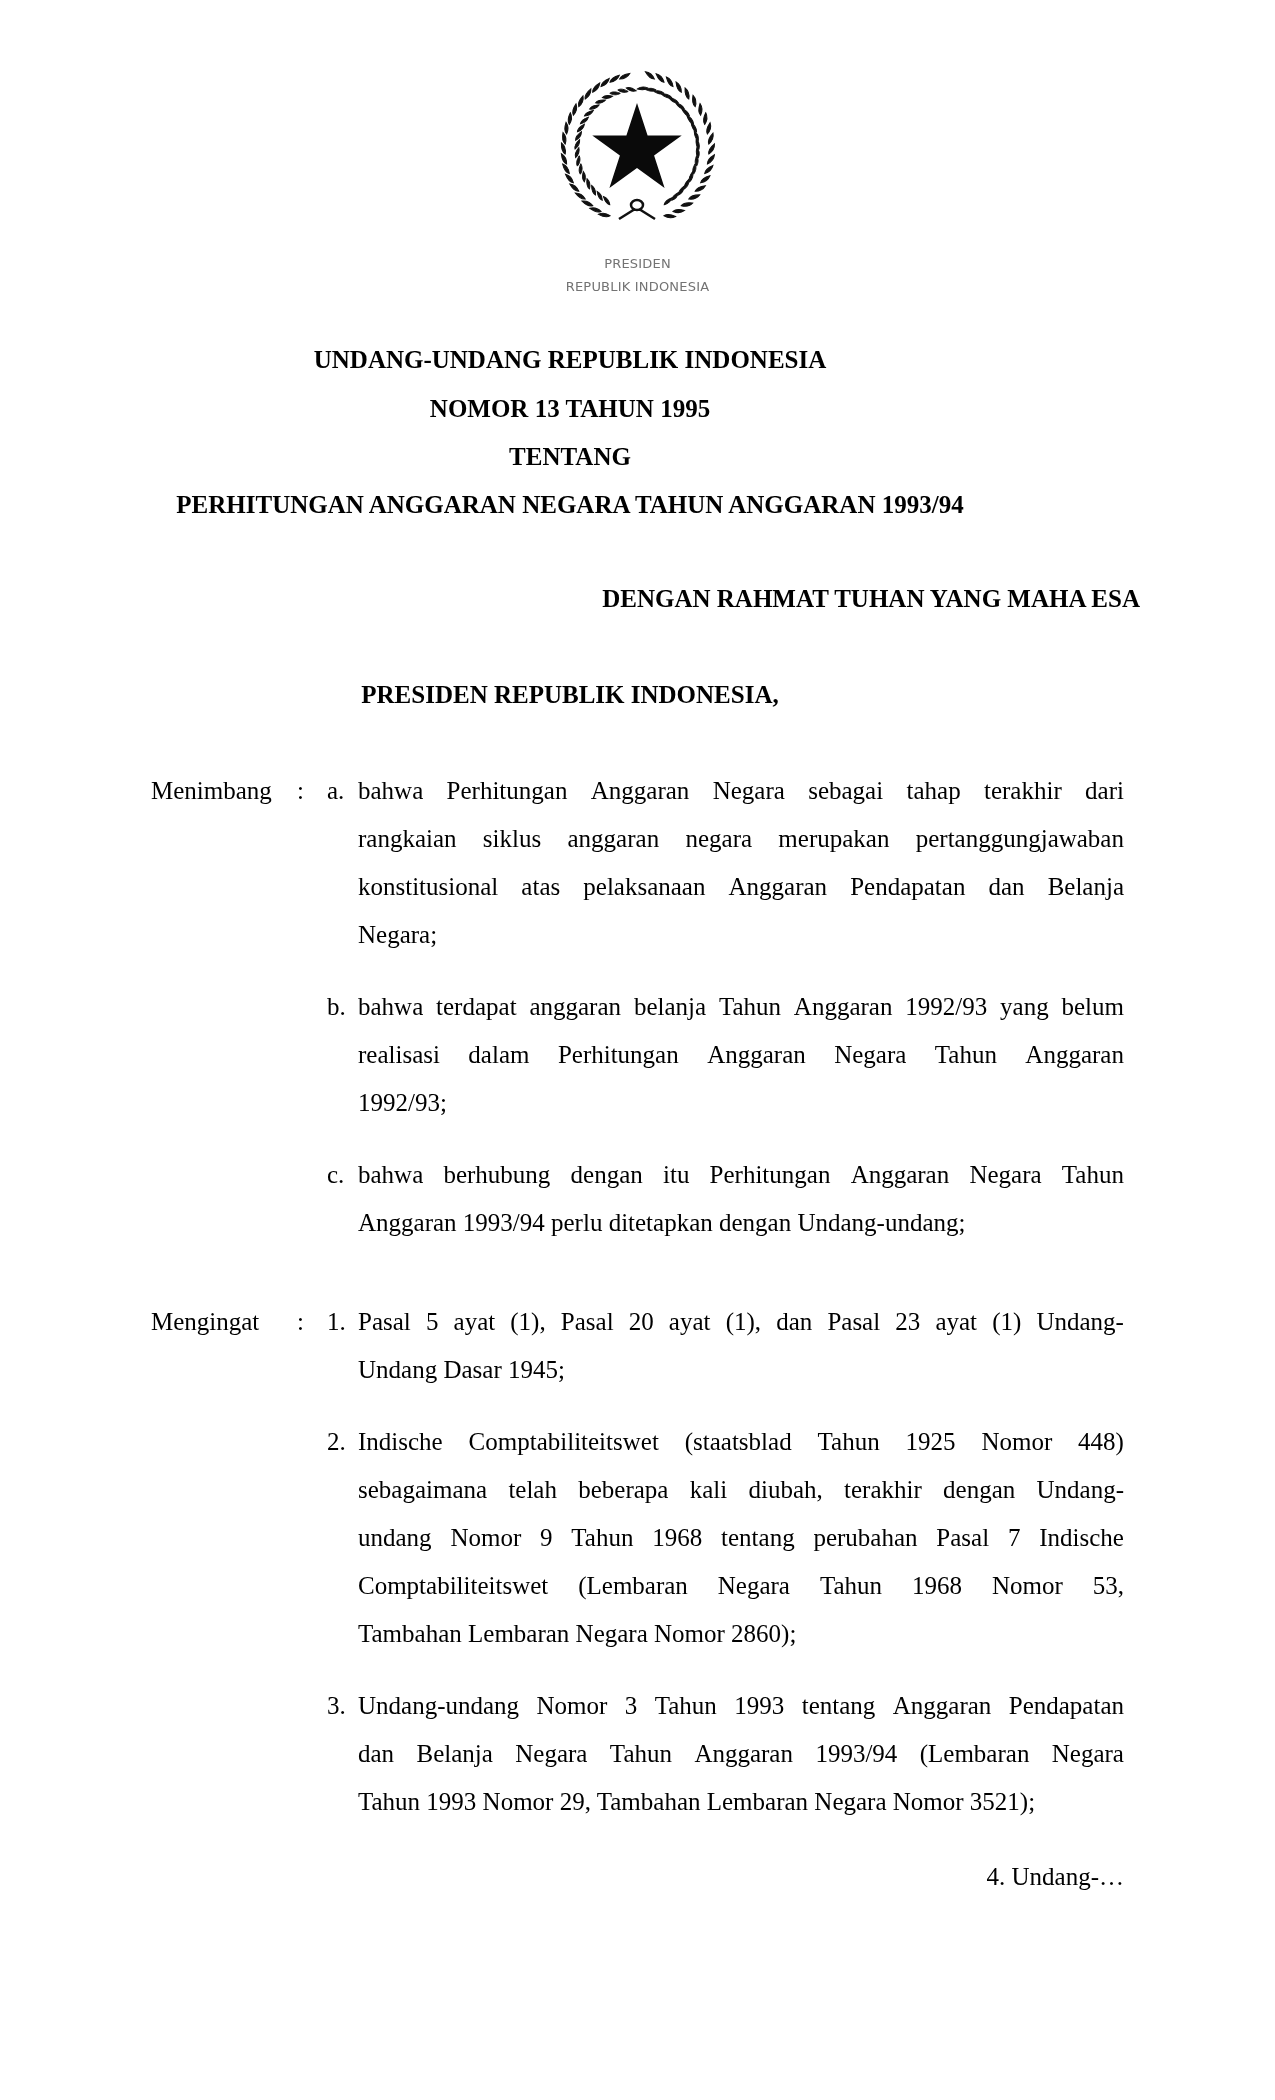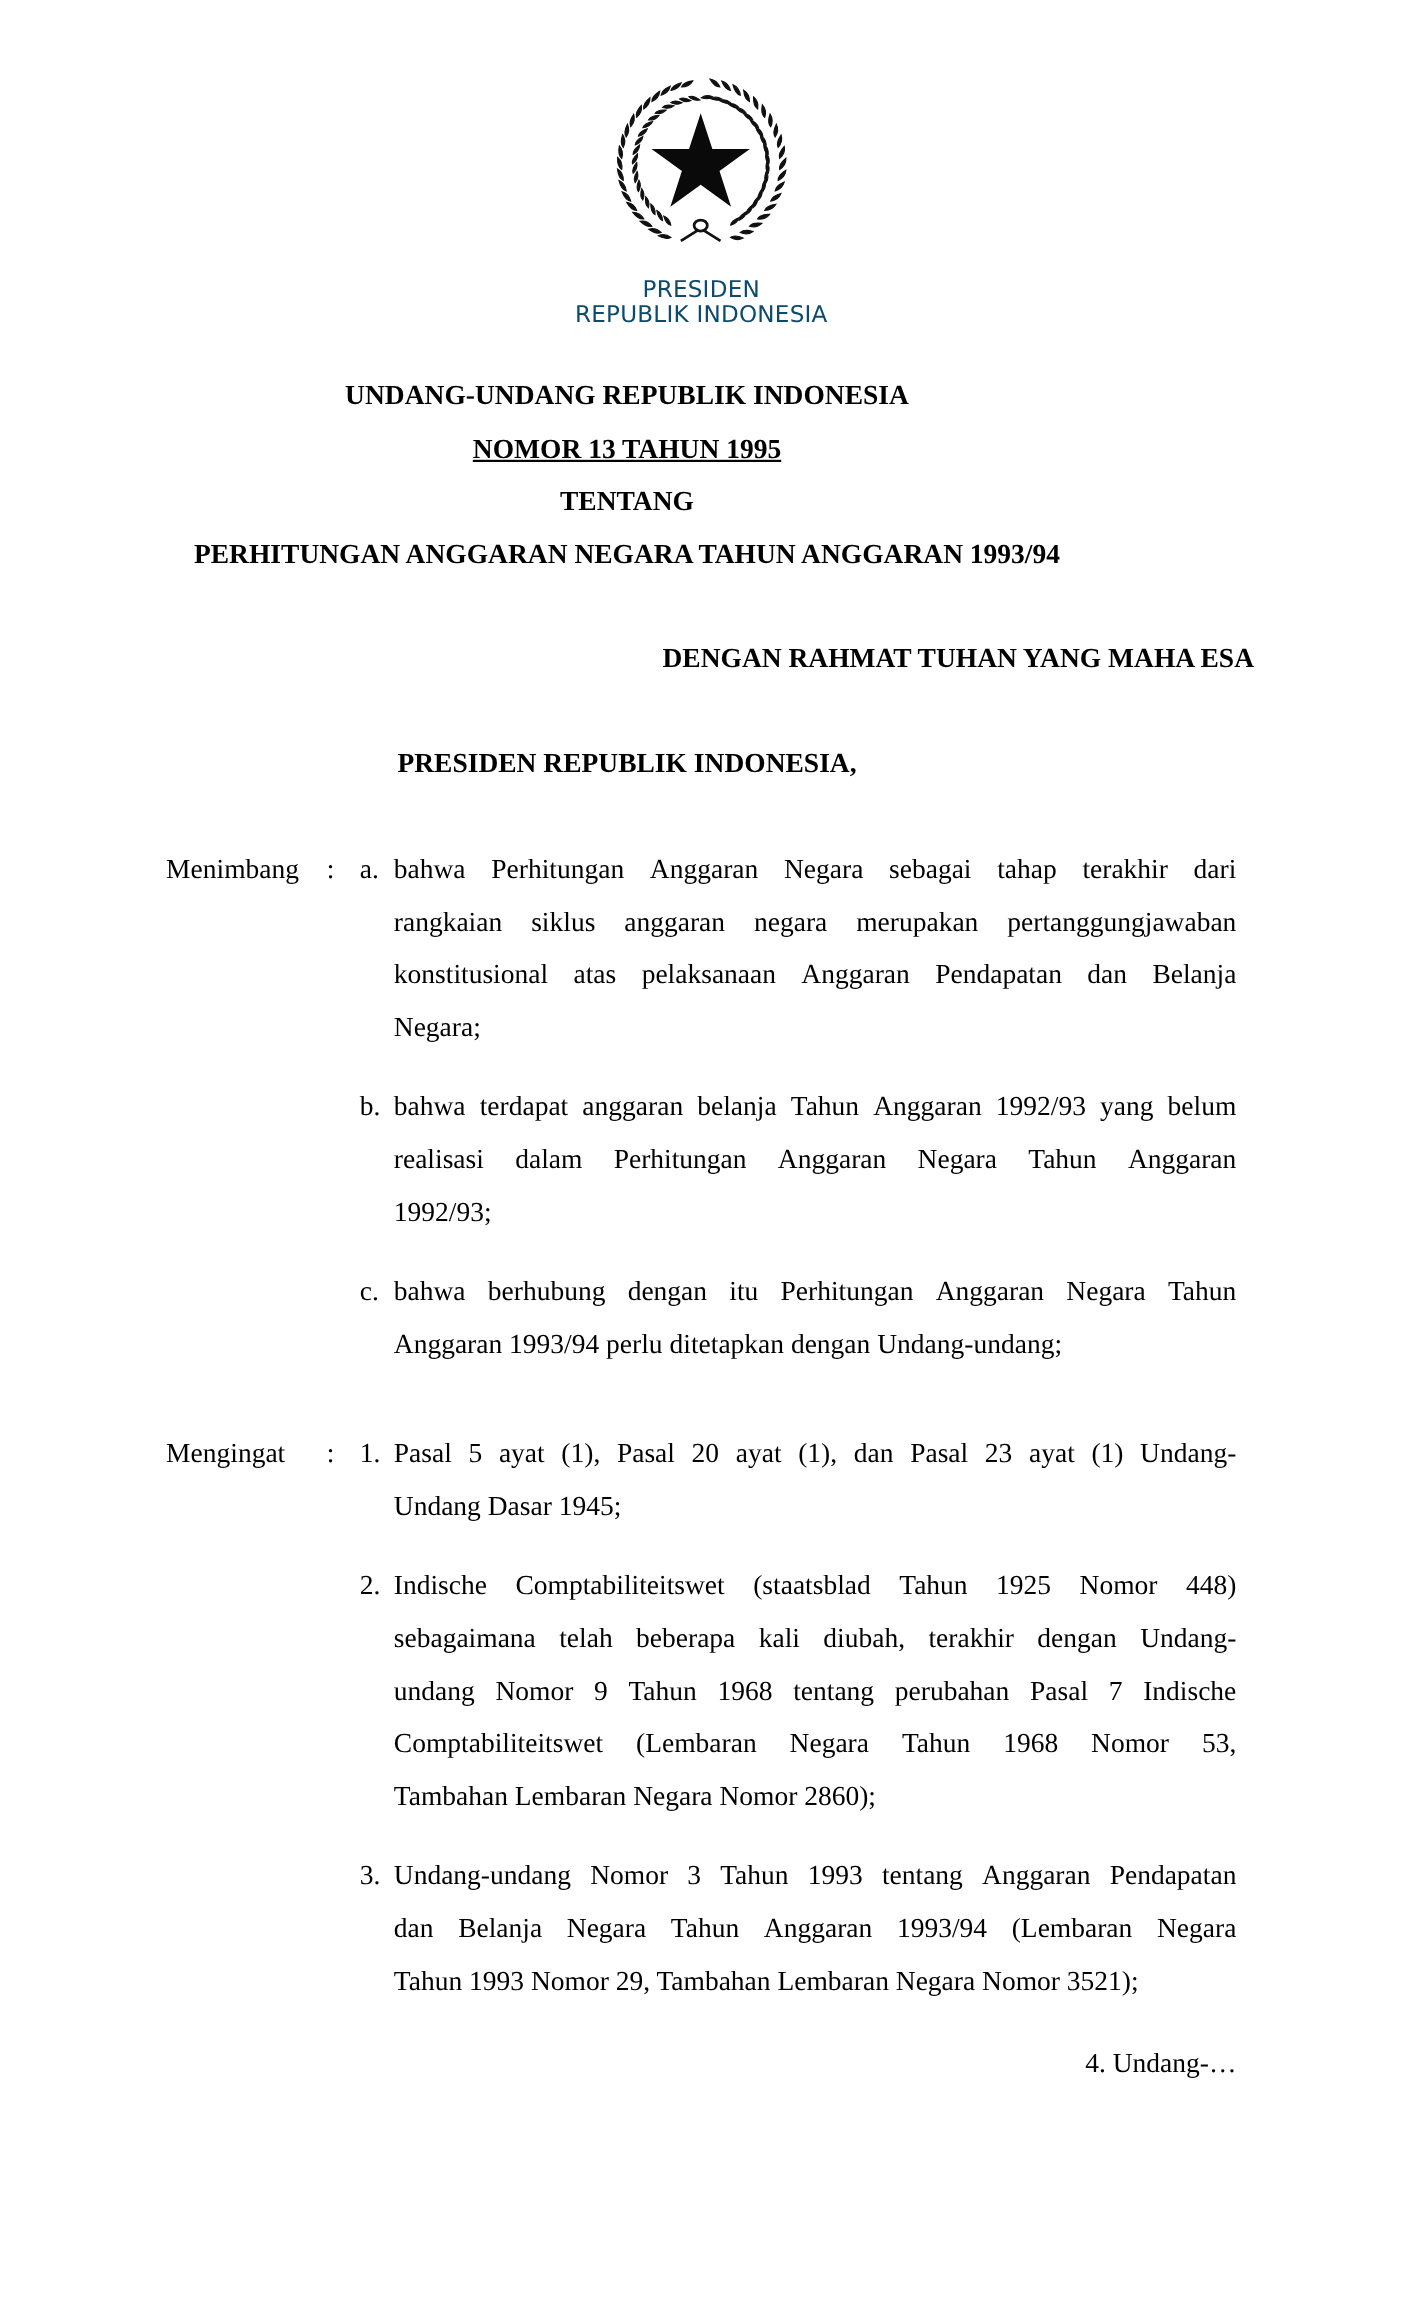--- a/index.html
+++ b/index.html
@@ -1,19 +1,19 @@
 <!DOCTYPE html>
 <html><head>
 <meta charset="utf-8">
 <style>
   html, body { margin:0; padding:0; background:#ffffff; }
   body { width:1275px; height:2100px; position:relative; overflow:hidden; color:#000; font-family:"Liberation Serif", serif; }
   .emblem { position:absolute; left:557px; top:69px; width:160px; height:160px; }
   .emblem svg { width:160px; height:160px; display:block; }
-  .inst { position:absolute; left:0; width:1275px; text-align:center; font-family:"DejaVu Sans", sans-serif; font-size:21px; line-height:23px; color:#0c4a6e; letter-spacing:0.2px; }
+  .inst { position:absolute; left:0; width:1275px; text-align:center; font-family:"DejaVu Sans", sans-serif; font-size:13px; line-height:23px; color:#737373; letter-spacing:0.2px; }
   .inst div { white-space:nowrap; }
   .heading { position:absolute; left:0; width:1140px; text-align:center; font-weight:bold; font-size:25px; line-height:48px; white-space:nowrap; }
   .section { position:absolute; left:0; width:1275px; font-size:25px; line-height:48px; }
   .sec-label { position:absolute; left:151px; top:0; white-space:nowrap; }
   .sec-colon { position:absolute; left:297px; top:0; }
   .items { position:absolute; left:0; top:0; width:1275px; }
   .item { position:relative; margin-bottom:24px; }
   .item-marker { position:absolute; left:327px; top:0; white-space:nowrap; }
   .item-body { margin-left:358px; width:766px; }
   .line { display:block; text-align:justify; text-align-last:justify; white-space:nowrap; height:48px; }
@@ -111,21 +111,21 @@
     <polygon points="80,34 90.6,66.5 124.7,66.5 97.1,86.5 107.6,119 80,99 52.4,119 62.9,86.5 35.3,66.5 69.4,66.5" fill="#0a0a0a"></polygon>
   </svg>
 </div>
 
 <div class="inst" style="top:252px;">
   <div>PRESIDEN</div>
   <div>REPUBLIK INDONESIA</div>
 </div>
 
 <div class="heading" style="top:336px;">UNDANG-UNDANG REPUBLIK INDONESIA</div>
-<div class="heading" style="top:385px;text-decoration:underline;">NOMOR 13 TAHUN 1995</div>
+<div class="heading" style="top:385px;">NOMOR 13 TAHUN 1995</div>
 <div class="heading" style="top:433px;">TENTANG</div>
 <div class="heading" style="top:481px;">PERHITUNGAN ANGGARAN NEGARA TAHUN ANGGARAN 1993/94</div>
 
 <div class="heading" style="top:575px;text-align:right;">DENGAN RAHMAT TUHAN YANG MAHA ESA</div>
 <div class="heading" style="top:671px;">PRESIDEN REPUBLIK INDONESIA,</div>
 
 <div class="section" style="top:767px;">
   <span class="sec-label">Menimbang</span>
   <span class="sec-colon">:</span>
   <div class="items">

